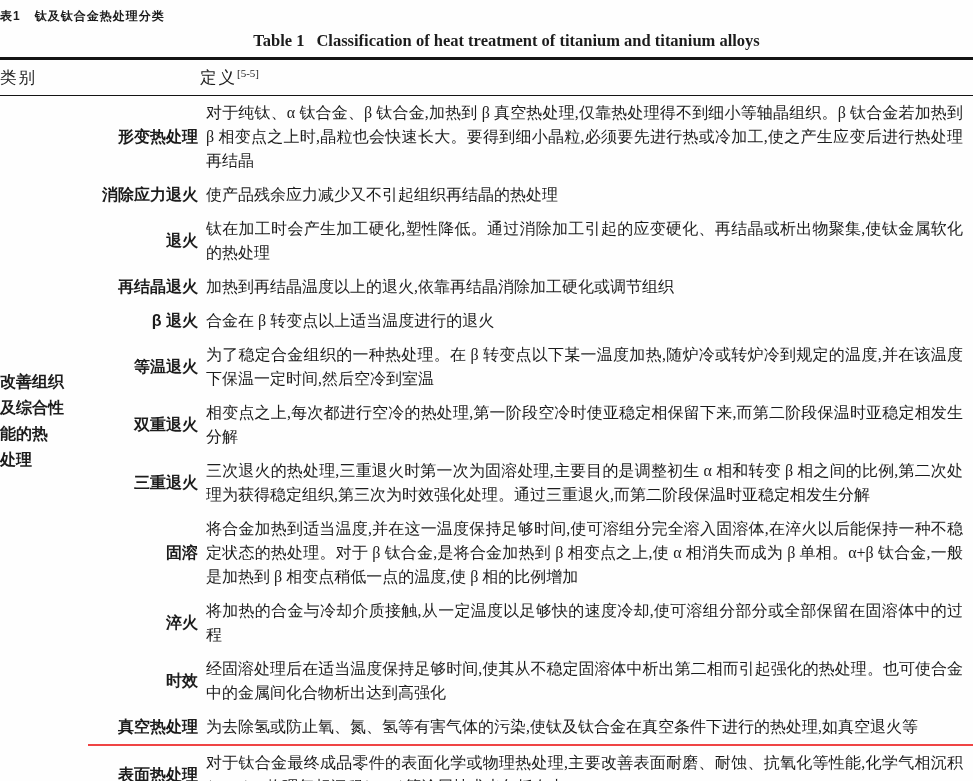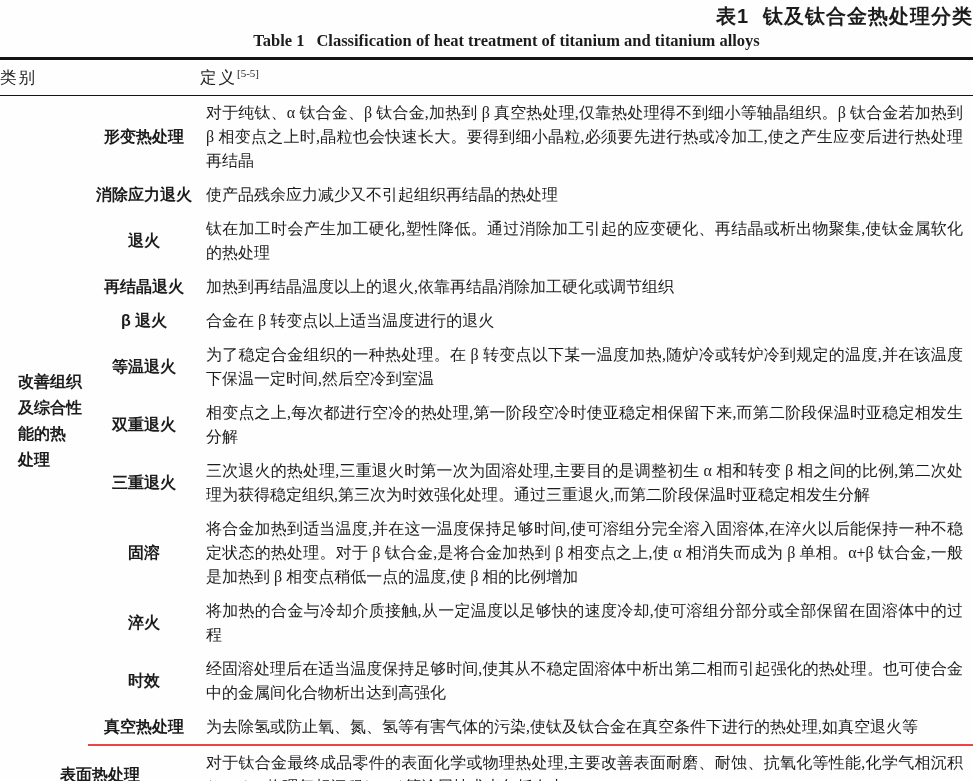--- a/index.html
+++ b/index.html
@@ -12,24 +12,24 @@
     height: 781px;
     margin: 0 auto;
     background: #fefefe;
     color: #1c1c1c;
     font-family: "Liberation Serif", "DejaVu Serif", serif;
     overflow: hidden;
     box-sizing: border-box;
     padding-top: 5px;
   }
   .caption-zh {
-    text-align: right;
+    text-align: left;
     font-family: "Liberation Sans", "DejaVu Sans", sans-serif;
     font-weight: bold;
-    font-size: 20px;
+    font-size: 12px;
     line-height: 23px;
     letter-spacing: 1px;
   }
   .caption-zh .cap-label { margin-right: 14px; }
   .caption-en {
     text-align: center;
     font-family: "Liberation Serif", "DejaVu Serif", serif;
     font-weight: bold;
     font-size: 16.5px;
     line-height: 26px;
@@ -65,29 +65,29 @@
   }
 
   td {
     vertical-align: middle;
     font-size: 16px;
   }
   td.group {
     font-family: "Liberation Sans", "DejaVu Sans", sans-serif;
     font-weight: bold;
     text-align: left;
-    padding-left: 18px;
+    padding-left: 0;
     line-height: 26px;
     white-space: pre-line;
     font-size: 16px;
   }
   td.cat {
     font-family: "Liberation Sans", "DejaVu Sans", sans-serif;
     font-weight: bold;
-    text-align: center;
+    text-align: right;
     padding: 5px 2px;
     line-height: 22px;
     font-size: 16px;
   }
   td.def {
     text-align: justify;
     padding: 5px 10px 5px 6px;
     line-height: 24px;
   }
   tr.section-end td {

